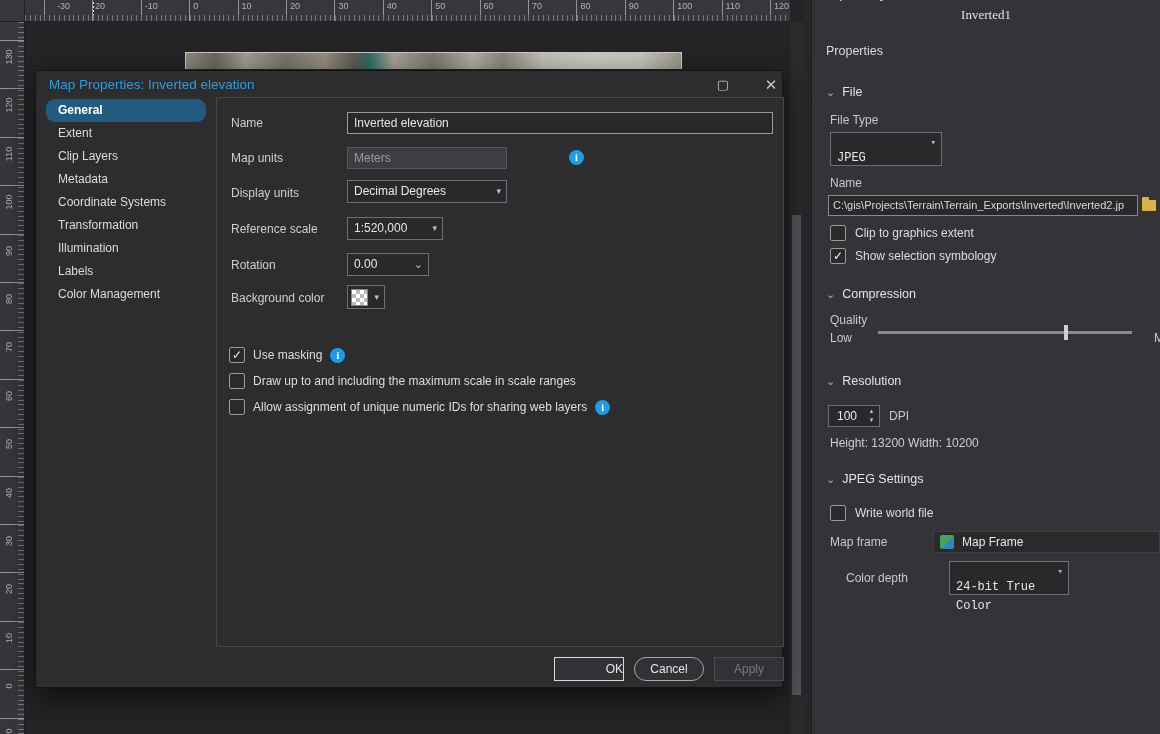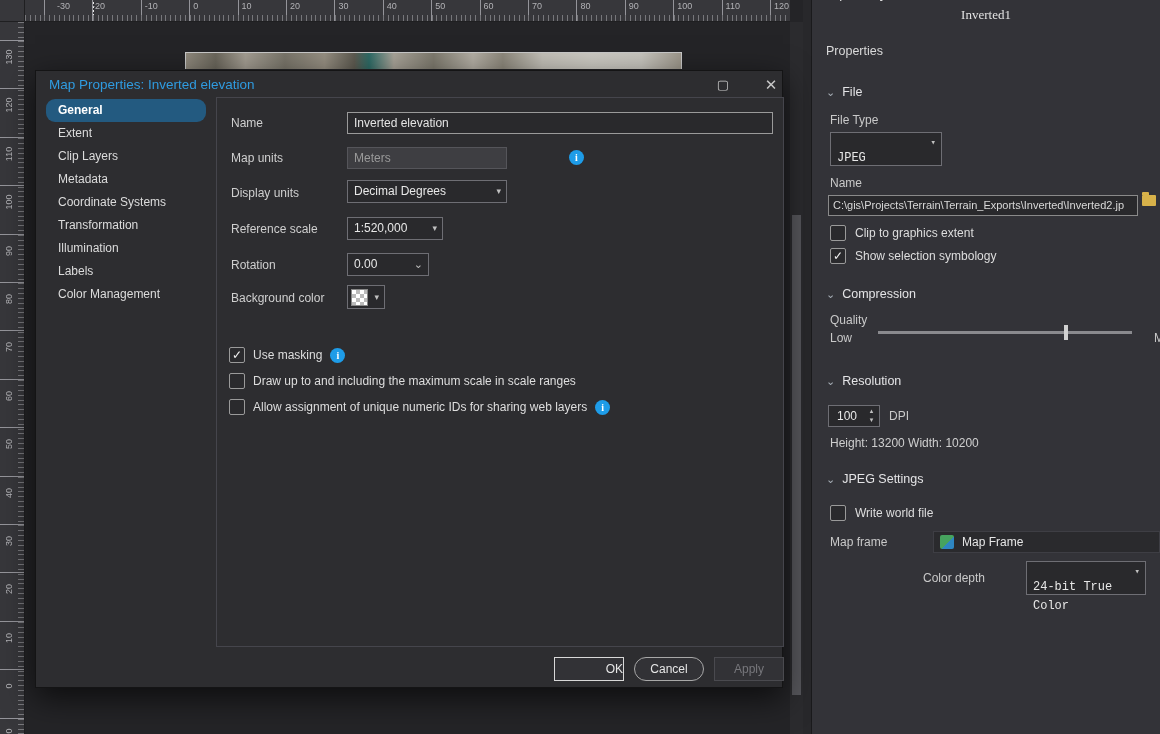--- a/index.html
+++ b/index.html
@@ -79,21 +79,21 @@
   .rightpanel { position:absolute; left:812px; top:0; width:348px; height:734px; background:#333338;
     overflow:hidden; padding:0 14px; }
   .pane-title-clipped { position:absolute; top:-14px; left:12px; font-size:13px; color:#e6e6e6; }
   .layout-name { margin-top:7px; text-align:center; color:#e2e2e2; font-size:13px; height:18px;font-family:Liberation Serif, serif; }
   .props-label { margin-top:19px; color:#dadada; font-size:12.5px; }
   .sec-hdr { display:flex; align-items:center; gap:7px; color:#e4e4e6; font-size:12.5px; }
   .sec-chev { color:#a8b0b8; font-size:11px; line-height:10px; }
   .plabel { color:#c9c9c9; font-size:12px; }
   .pdd { position:relative; height:21px; background:#29292c; border:1px solid #6e6e74; color:#e8e8e8;
     font-size:12px; line-height:19px; padding:16px 6px;font-family:Liberation Mono, monospace; }
-  .path-row { display:flex; margin-right:-10px; }
+  .path-row { display:flex; align-items:center; margin-right:-10px; }
   .path-input { flex:1; height:21px; background:#29292c; border:1px solid #8a8a8a; color:#d8d8d8;
     font-size:11px; line-height:19px; padding:0 4px; white-space:nowrap; overflow:hidden; }
   .folder-icon { width:14px; height:11px; background:#d8b24a; border-radius:1px; position:relative; margin-left:4px; flex:0 0 auto; }
   .folder-icon::before { content:''; position:absolute; top:-3px; left:0; width:7px; height:3px; background:#d8b24a; border-radius:1px 1px 0 0; }
   .pcb { display:flex; align-items:center; gap:9px; }
   .slider-row { position:relative; display:flex; align-items:flex-start; margin-right:-10px;gap:12px; }
   .slider-track { position:relative; flex:1; height:3px; background:#8a8a8e; margin-left:14px; }
   .slider-handle { position:absolute; top:-6px; width:4px; height:15px; background:#d0d0d0; }
   .slider-max { margin-left:10px; margin-right:-8px; color:#c9c9c9; }
   .spin-row { display:flex; align-items:center; gap:9px; }
@@ -327,21 +327,21 @@
       <span class="cb-box"></span>
       <span class="cb-label">Write world file</span>
     </div>
     <div class="frame-row" style="margin-top:10px; margin-left:4px;">
       <span class="rlabel">Map frame</span>
       <div class="frame-ctl">
         <span class="map-thumb"></span>
         <span>Map Frame</span>
       </div>
     </div>
-    <div class="cd-row" style="margin-top:8px; margin-left:20px;justify-content:flex-end;">
+    <div class="cd-row" style="margin-top:8px; margin-left:20px;">
       <span class="rlabel">Color depth</span>
       <div class="pdd" style="width:120px;">
         <span>24-bit True Color</span>
         <span class="dda">▾</span>
       </div>
     </div>
   </div>
 
 </div>
 

